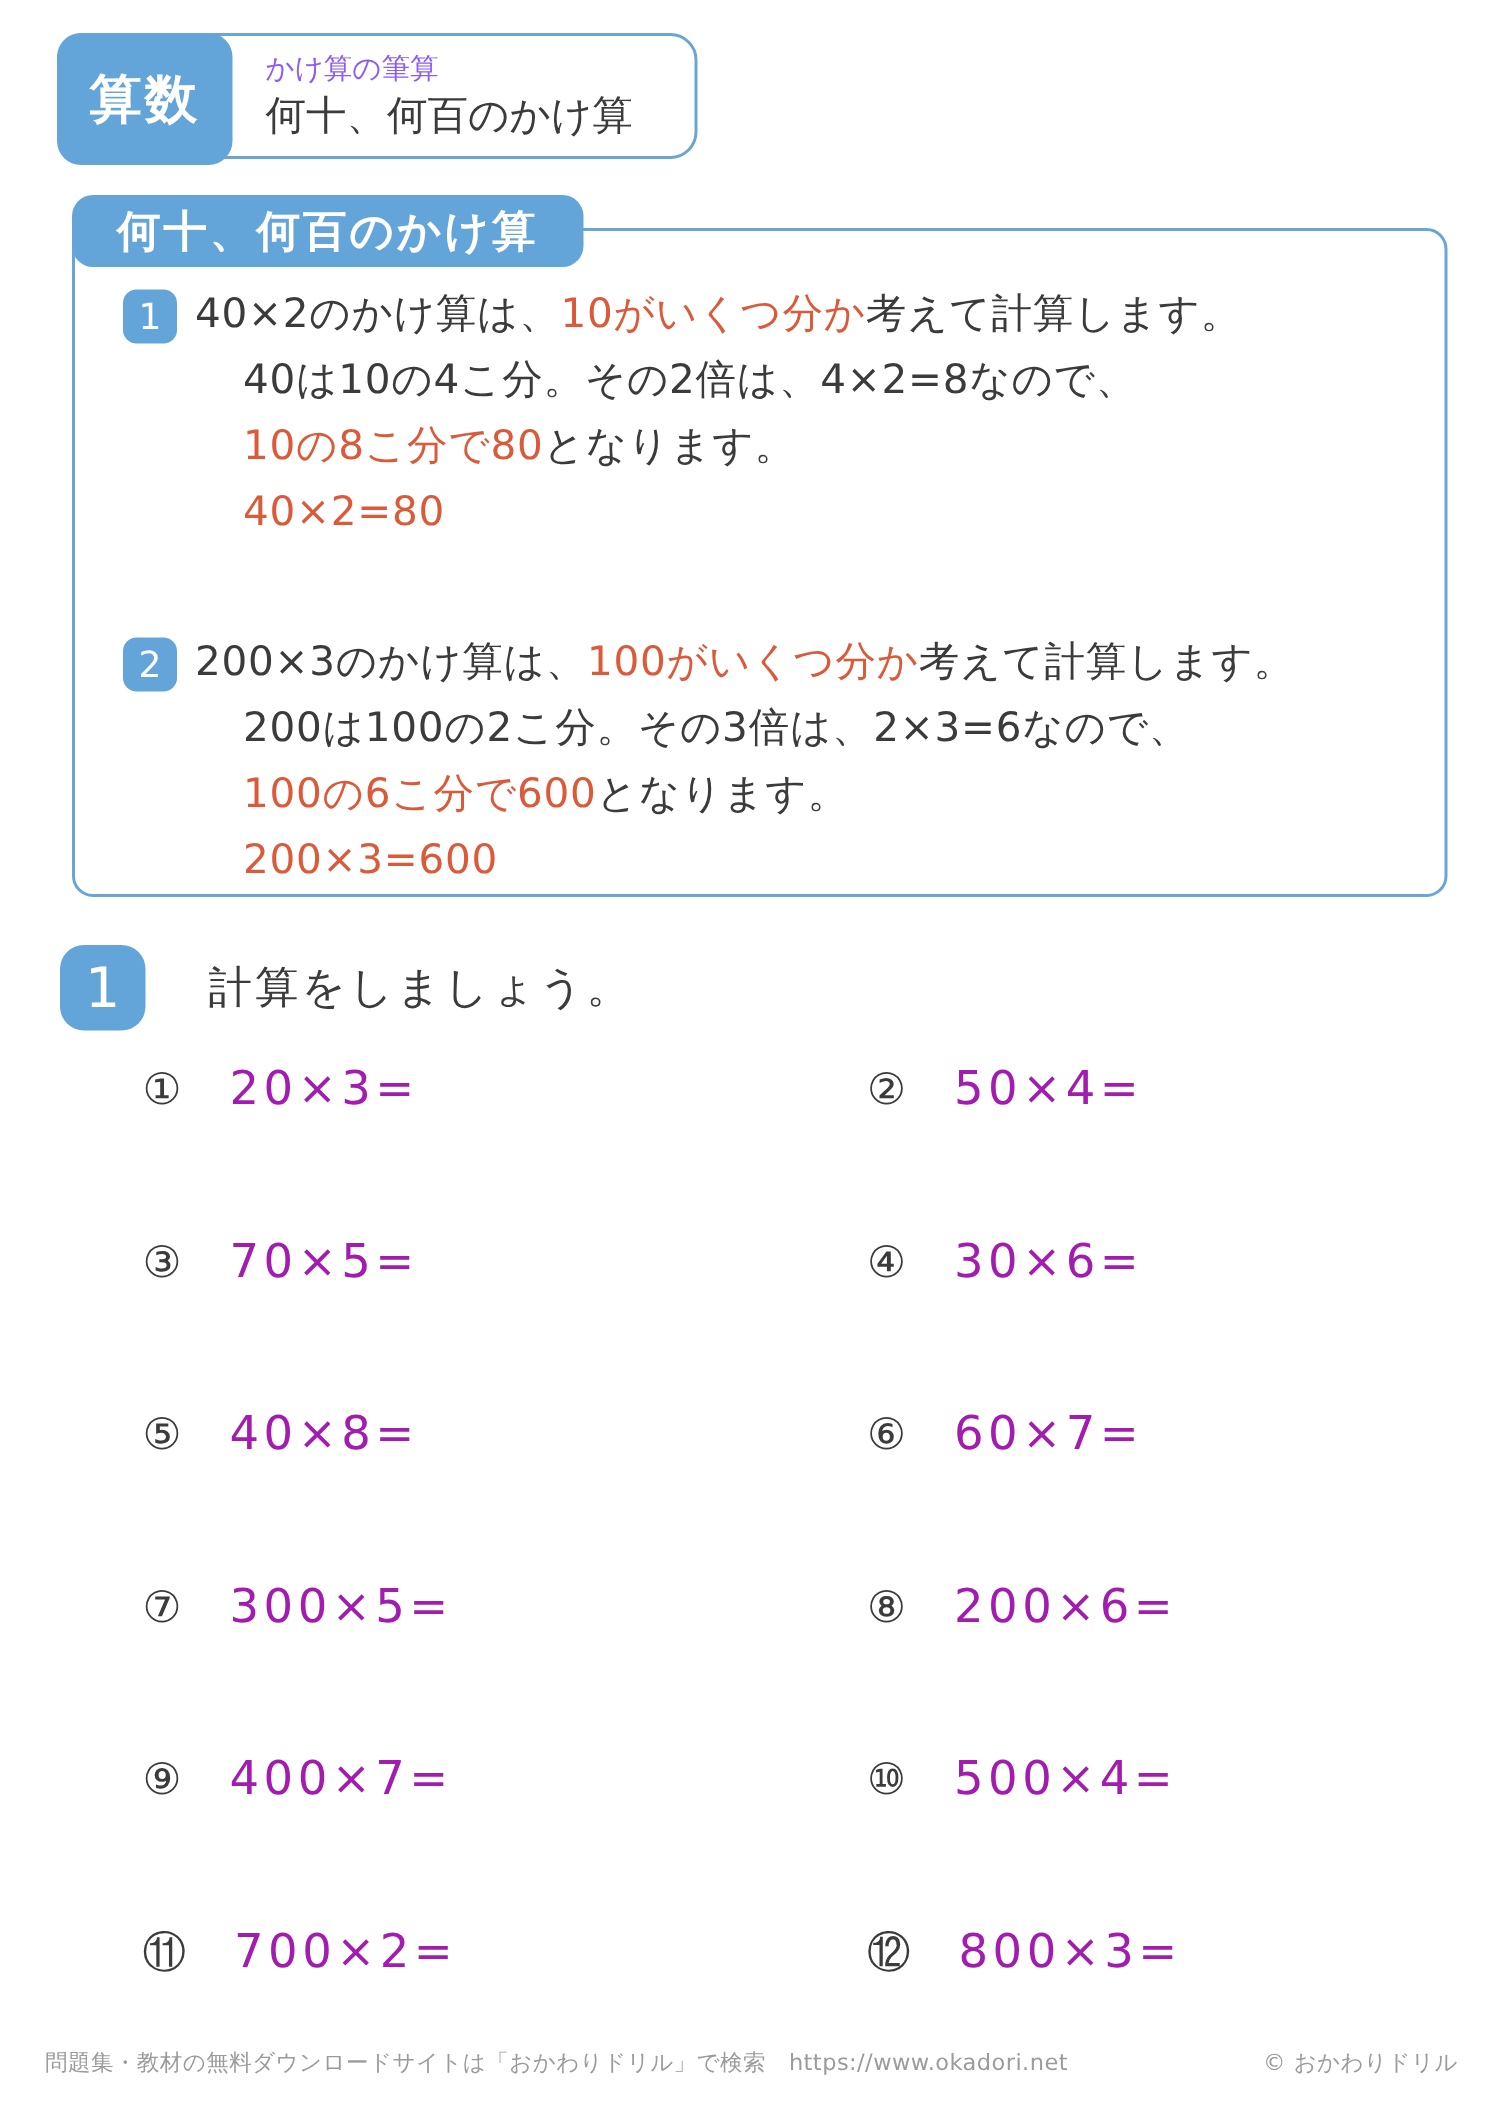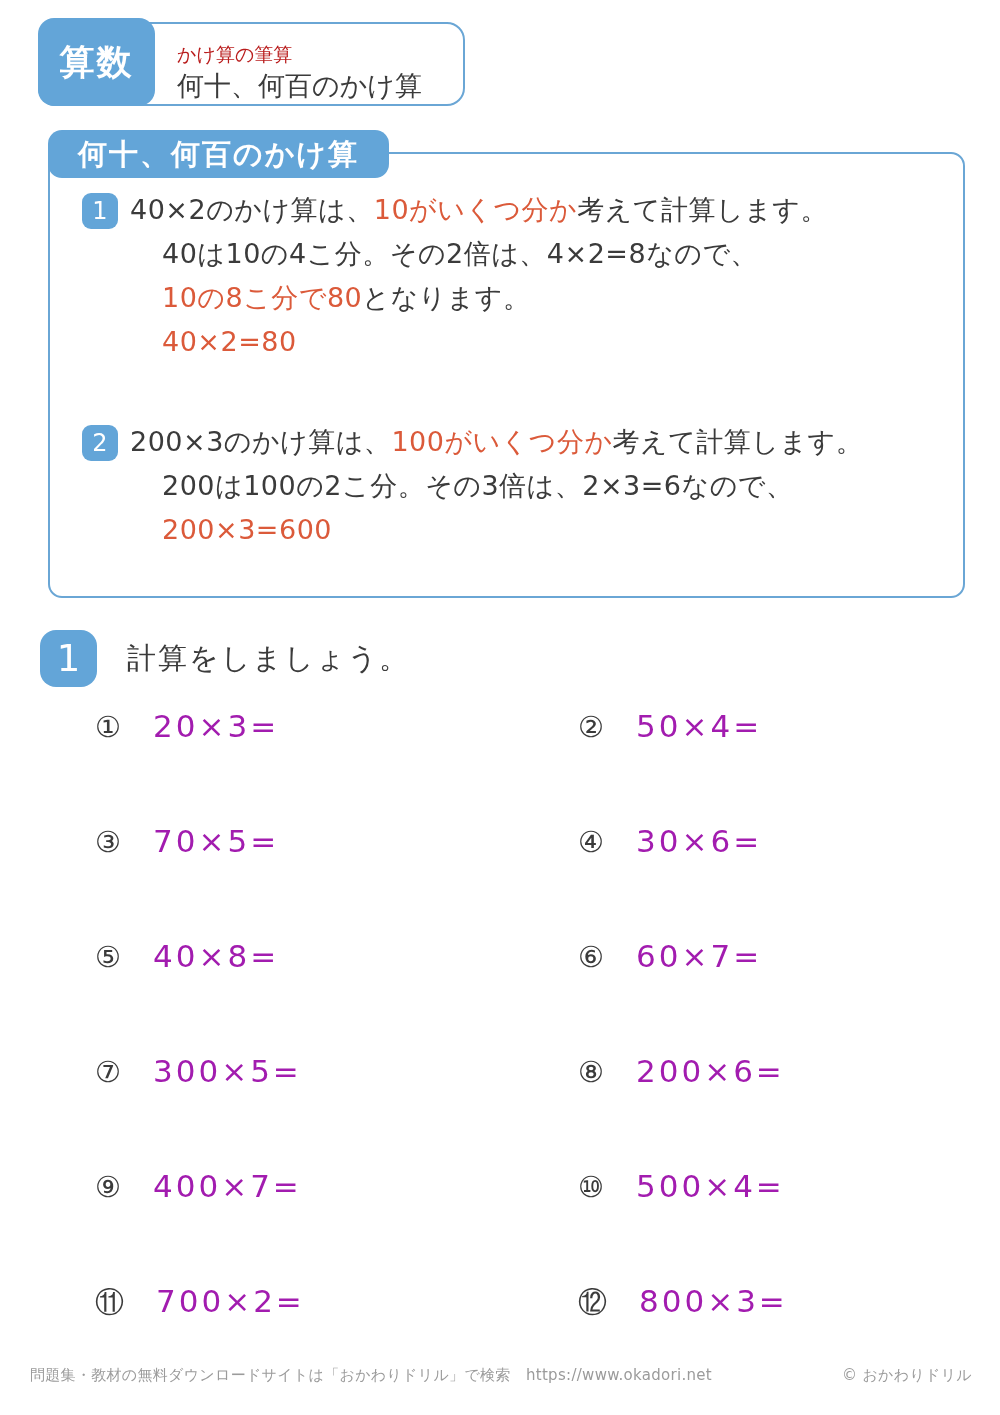--- a/index.html
+++ b/index.html
@@ -10,30 +10,30 @@
     -webkit-font-smoothing: antialiased;
   }
   .page { position: relative; width: 1000px; height: 1415px; overflow: hidden; }
 
   
   .header-box {
     position: absolute; left: 38px; top: 22px;
     width: 427px; height: 84px;
     border: 2px solid #6aa6d5; border-radius: 18px;
     background: #ffffff; box-sizing: border-box;
-    display: flex; align-items: flex-end;
+    display: flex; align-items: flex-start;
   }
   .subject-cell {
     width: 117px; margin: -2px 0 -2px -2px; height: 88px;
     background: #63a5d8; border-radius: 16px;
     display: flex; align-items: center; justify-content: center;
     color: #ffffff; font-size: 35px; font-weight: bold; letter-spacing: 2px;
   }
   .lesson-cell { flex: 1; padding: 9px 0 0 22px; box-sizing: border-box; }
-  .lesson-small { font-size: 19px; line-height: 27px; color: #b91c1c; }
+  .lesson-small { font-size: 19px; line-height: 27px; color: #8b5cf6; }
   .lesson-large { font-size: 27px; line-height: 36px; color: #3b3b3b; }
 
   
   .exp-wrap { position: absolute; left: 48px; top: 130px; width: 917px; }
   .exp-tab {
     position: absolute; left: 0; top: 0; z-index: 2;
     height: 48px; line-height: 48px;
     background: #63a5d8; border-radius: 14px;
     color: #ffffff; font-size: 29px; font-weight: bold; letter-spacing: 2px;
     padding: 0 30px;
@@ -60,21 +60,21 @@
   
   .section-row {
     position: absolute; left: 40px; top: 630px;
     display: flex; align-items: center;
   }
   .section-badge {
     width: 57px; height: 57px; border-radius: 16px;
     background: #63a5d8; color: #ffffff; font-size: 37px;
     display: flex; align-items: center; justify-content: center;
   }
-  .section-instruction { margin-left: 30px; font-size: 29px; letter-spacing: 2px; }
+  .section-instruction { margin-left: 42px; font-size: 29px; letter-spacing: 2px; }
 
   
   .problems {
     position: absolute; left: 95px; top: 705px;
     display: grid; grid-template-columns: 483px auto;
   }
   .problem { height: 115px; display: flex; align-items: baseline; }
   .problem-num { font-size: 29px; line-height: 42px; color: #3b3b3b; }
   .problem-expr { margin-left: 32px; font-size: 31px; line-height: 42px; letter-spacing: 3px; color: #a21caf; }
 
@@ -107,20 +107,21 @@
         <div class="exp-line first"><span>40×2のかけ算は、</span><span class="accent">10がいくつ分か</span><span>考えて計算します。</span></div>
         <div class="exp-line"><span>40は10の4こ分。その2倍は、4×2=8なので、</span></div>
         <div class="exp-line"><span class="accent">10の8こ分で80</span><span>となります。</span></div>
         <div class="exp-line"><span class="accent">40×2=80</span></div>
       </div>
 
       <div class="exp-item">
         <div class="exp-badge">2</div>
         <div class="exp-line first"><span>200×3のかけ算は、</span><span class="accent">100がいくつ分か</span><span>考えて計算します。</span></div>
         <div class="exp-line"><span>200は100の2こ分。その3倍は、2×3=6なので、</span></div>
+        <div class="exp-line"><span class="accent">100の6こ分で600</span><span>となります。</span></div>
         <div class="exp-line"><span class="accent">200×3=600</span></div>
       </div>
 
     </div>
   </div>
 
   <div class="section-row">
     <div class="section-badge">1</div>
     <div class="section-instruction">計算をしましょう。</div>
   </div>

